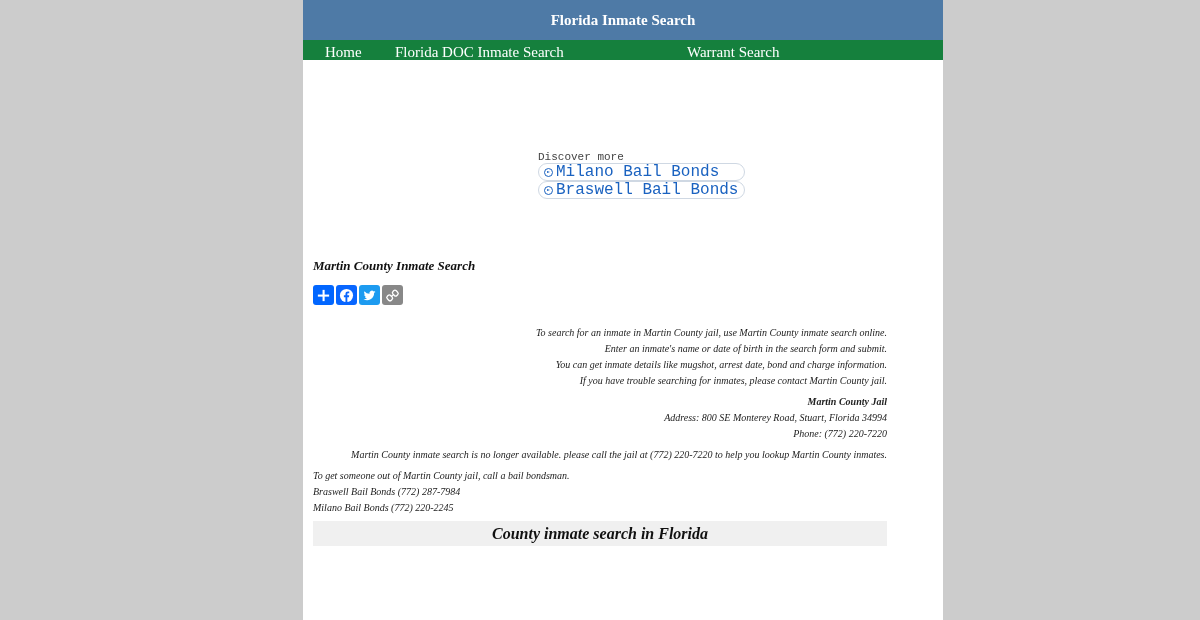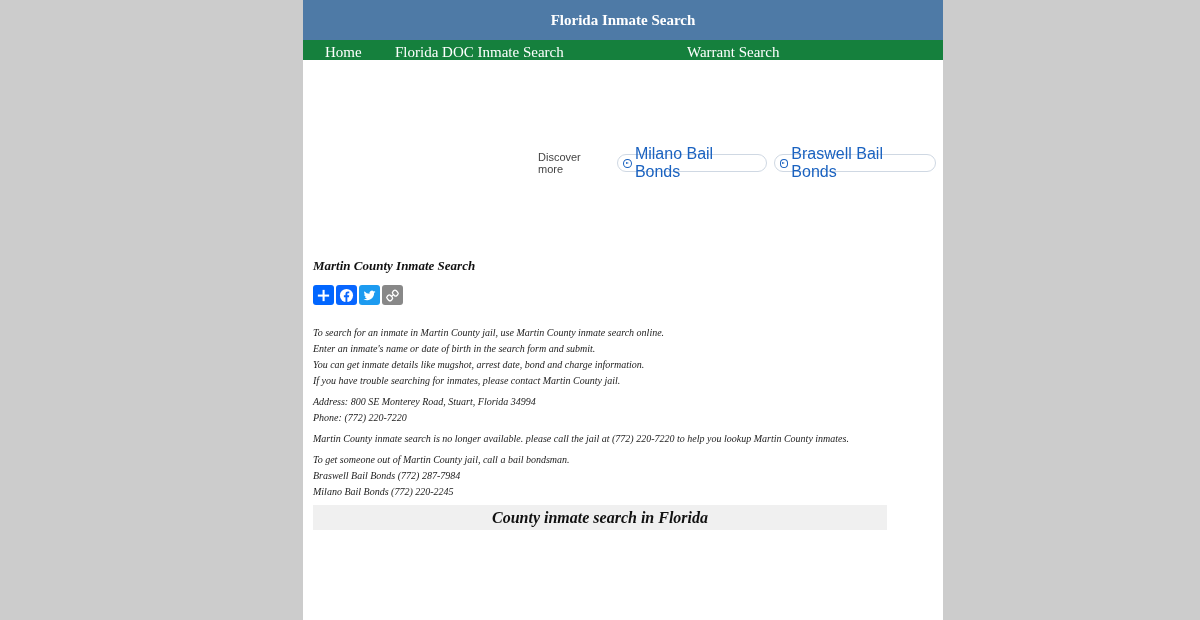--- a/index.html
+++ b/index.html
@@ -4,37 +4,37 @@
   <style>
     * { box-sizing: border-box; margin: 0; padding: 0; }
     html, body { width: 1200px; height: 620px; overflow: hidden; }
     body { background: #cccccc; font-family: "Liberation Serif", serif; color: #222; }
     .page { position: absolute; left: 303px; top: 0; width: 640px; height: 620px; background: #ffffff; }
     .header { height: 40px; background: #4e7aa6; display: flex; align-items: center; justify-content: center; }
     .header-title { color: #ffffff; font-weight: bold; font-size: 15px; font-family: "Liberation Serif", serif; }
     .nav { height: 20px; background: #15803d; display: flex; align-items: center; font-size: 15px; }
     .nav a { color: #ffffff; text-decoration: none; position: absolute; top: 44px; }
     .ad { position: absolute; top: 60px; left: 0; width: 594px; height: 188px; }
-    .discover { position: absolute; top: 151px; left: 235px; display: flex; align-items: center; font-family: Liberation Sans, sans-serif; font-size: 11px; }
+    .discover { position: absolute; top: 151px; left: 235px; display: flex; font-family: Liberation Mono, monospace; font-size: 11px; flex-direction: column; }
     .discover-label { color: #444; margin-right: 10px; }
     .pill { display: flex; align-items: center; border: 1px solid #cfd8e3; border-radius: 10px; height: 18px; padding: 0 6px 0 5px; margin-right: 7px; color: #1a62c0; font-size: 16px; font-weight: 500; background: #fff; }
     .pill-icon { width: 9px; height: 9px; border: 1.3px solid #1a62c0; border-radius: 50%; margin-right: 3px; position: relative; }
     .pill-icon::after { content: ""; position: absolute; left: 1.5px; top: 2px; width: 0; height: 0; border-left: 3px solid #1a62c0; border-top: 1.5px solid transparent; border-bottom: 1.5px solid transparent; }
     .content { position: absolute; top: 258px; left: 10px; width: 574px; font-style: italic; }
     h1.title { font-size: 13px; font-weight: bold; color: #111; margin-bottom: 11px; }
     .share { display: flex; gap: 1px; margin-bottom: 20px; }
     .share-btn { width: 21px; height: 20px; border-radius: 3px; display: flex; align-items: center; justify-content: center; margin-right: 1px; }
     .share-btn svg { width: 15px; height: 15px; fill: #fff; }
     .btn-add { background: #0166ff; }
     .btn-fb { background: #0866ff; }
     .btn-tw { background: #1d9bf0; }
     .btn-copy { background: #888888; }
     .para { font-size: 10px; line-height: 16px; color: #222; }
     .para p { margin: 0; }
-    .block { margin-bottom: 5px; }
+    .block { margin-bottom: 5px; text-align: right; }
     .bold { font-weight: bold; }
     .county-box { margin-top: 5px; background: #f0f0f0; height: 25px; display: flex; align-items: center; justify-content: center; font-weight: bold; font-size: 16px; color: #111; }
     .county-grid { display: grid; grid-template-columns: repeat(5, 110px); padding-left: 25px; margin-top: 11px; row-gap: 2px; }
     .county-grid a { font-size: 10px; color: #555; text-decoration: underline; line-height: 16px; }
   </style>
 </head>
 <body>
 
 <div class="page">
   <div class="header">
@@ -91,20 +91,21 @@
     </div>
 
     <div class="para block">
       <p>To search for an inmate in Martin County jail, use Martin County inmate search online.</p>
       <p>Enter an inmate's name or date of birth in the search form and submit.</p>
       <p>You can get inmate details like mugshot, arrest date, bond and charge information.</p>
       <p>If you have trouble searching for inmates, please contact Martin County jail.</p>
     </div>
 
     <div class="para block">
+      <p class="bold">Martin County Jail</p>
       <p>Address: 800 SE Monterey Road, Stuart, Florida 34994</p>
       <p>Phone: (772) 220-7220</p>
     </div>
 
     <div class="para block">
       <p>Martin County inmate search is no longer available. please call the jail at (772) 220-7220 to help you lookup Martin County inmates.</p>
     </div>
 
     <div class="para">
       <p>To get someone out of Martin County jail, call a bail bondsman.</p>

